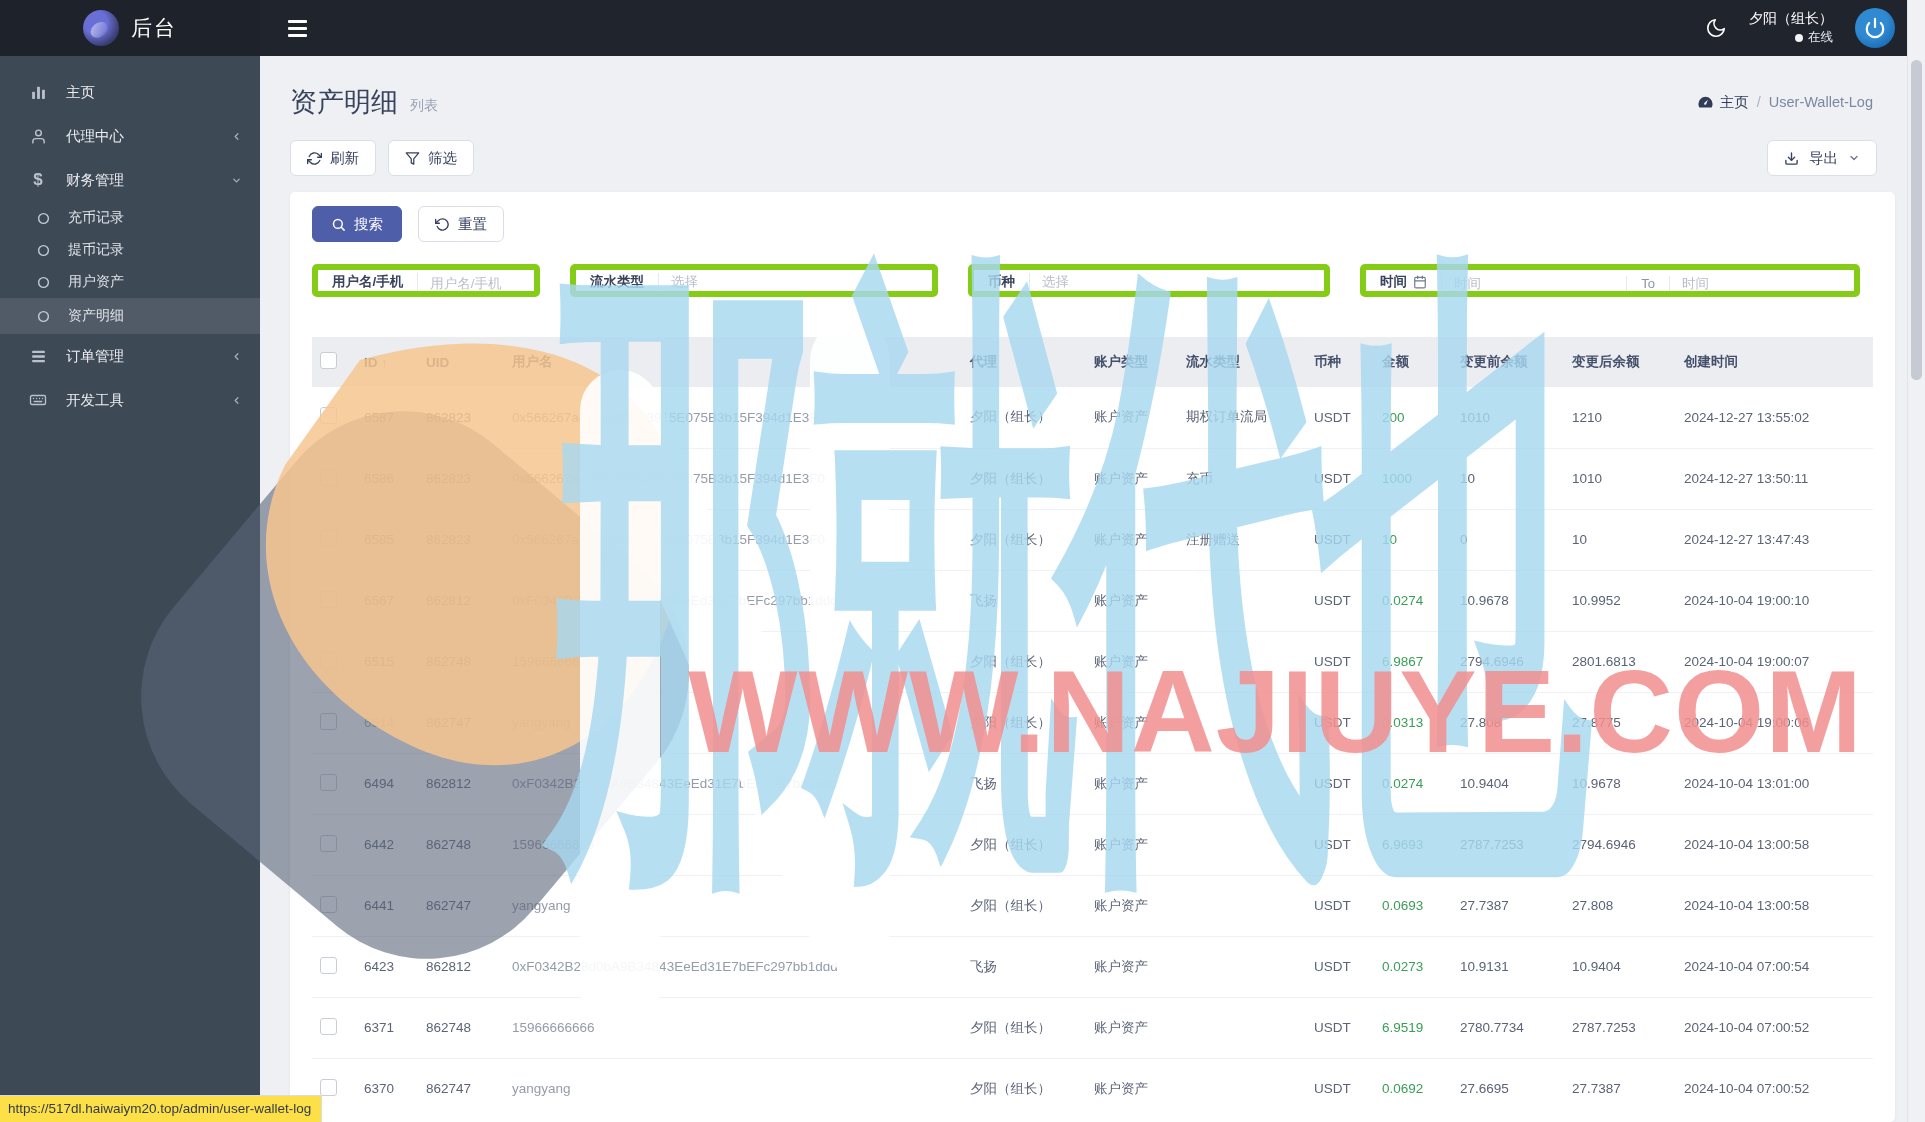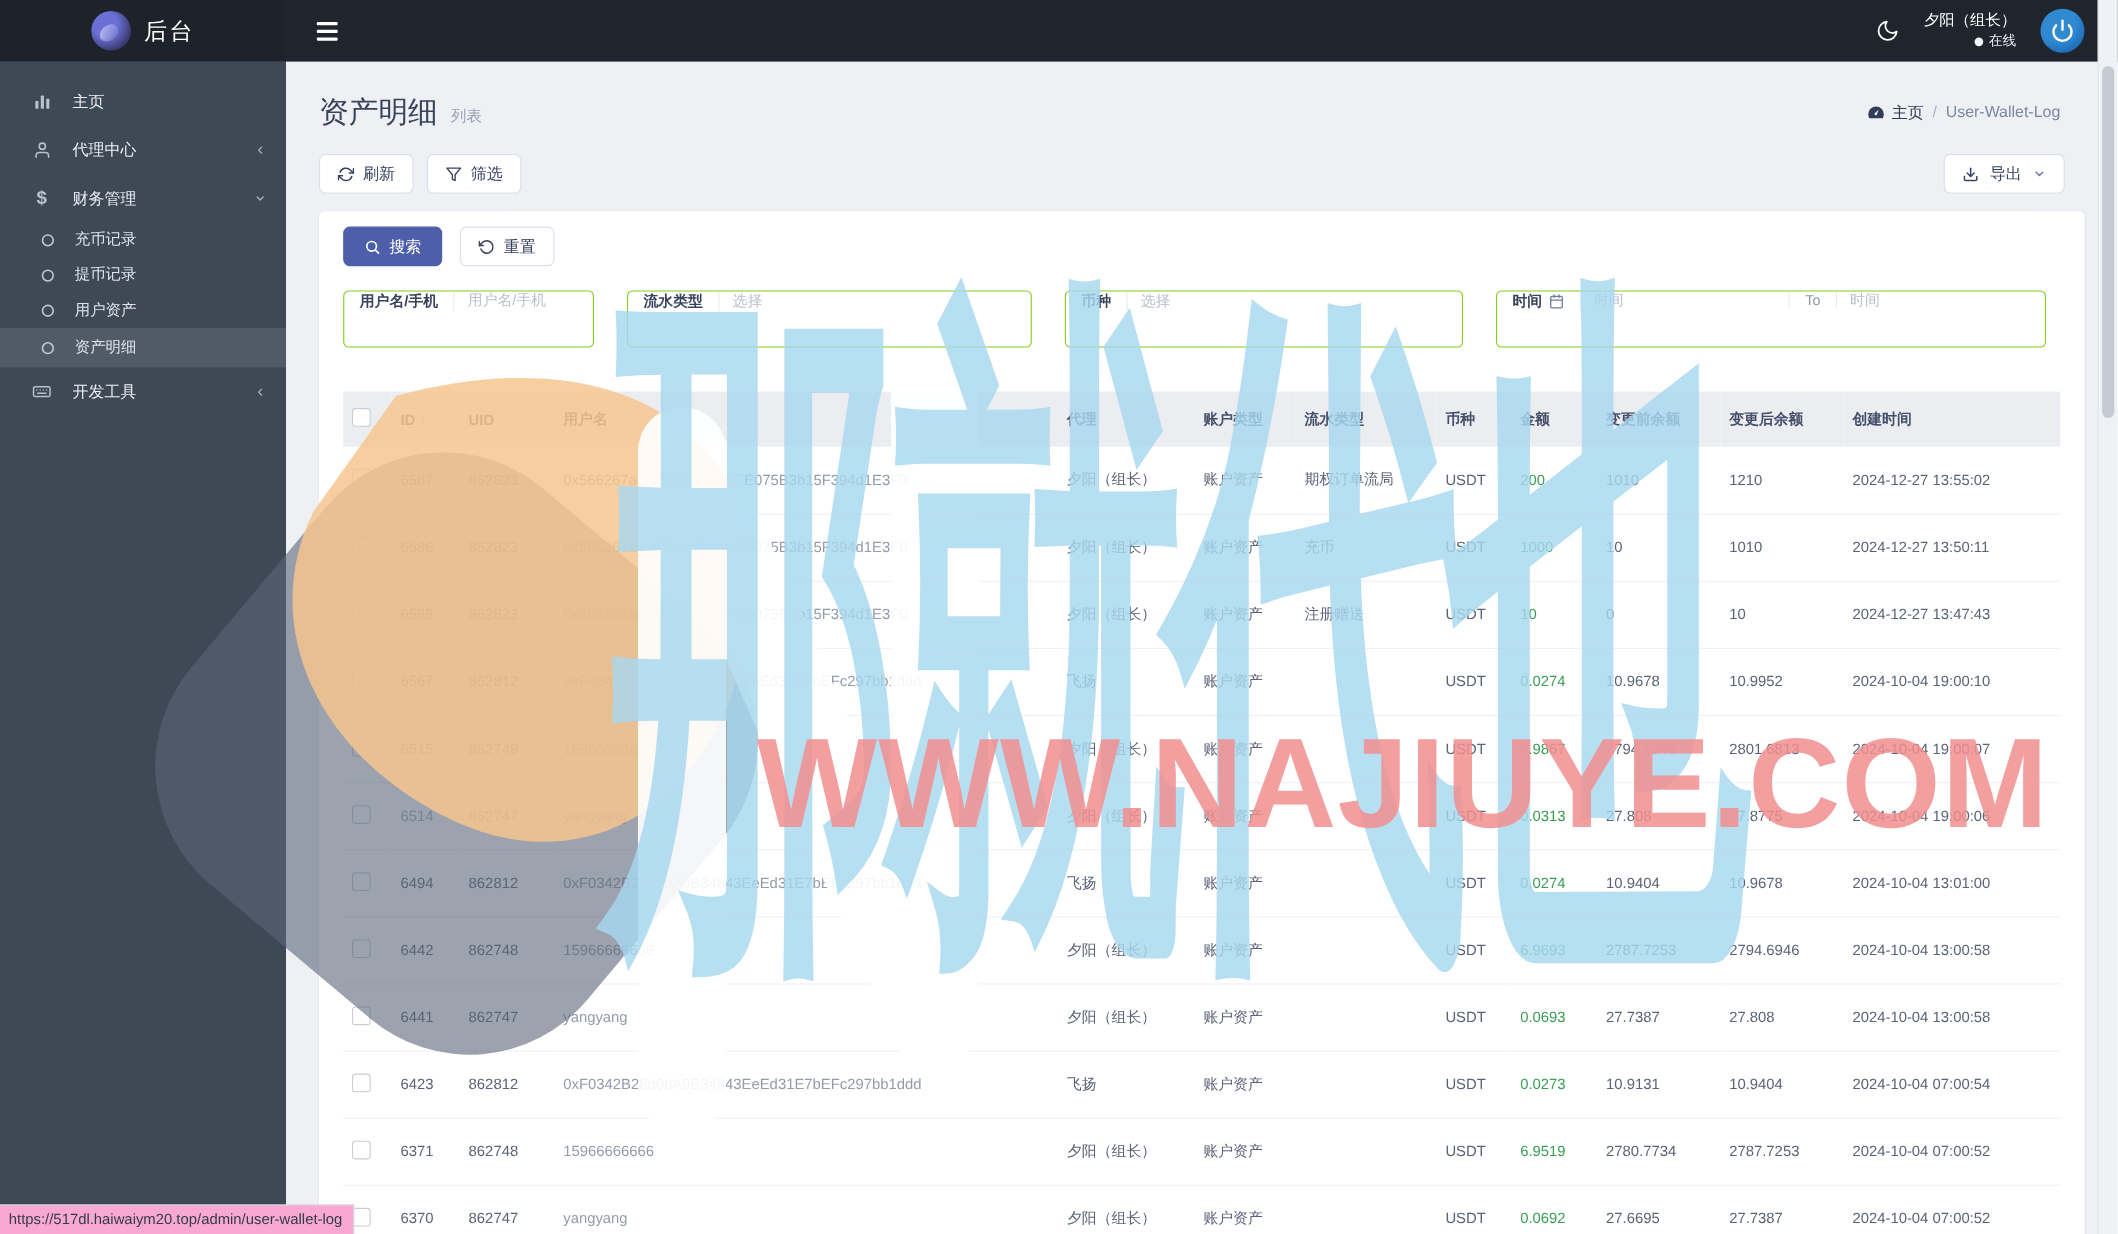--- a/index.html
+++ b/index.html
@@ -44,21 +44,21 @@
   .bc-current { color:#7c87a0; }
 
   .toolbar-row { margin-top:20px; display:flex; align-items:center; }
   .btn-outline { height:36px; background:#fff; border:1px solid #d9dee8; border-radius:6px; color:#36415f; font-size:14.5px; display:inline-flex; align-items:center; gap:8px; padding:0 16px; cursor:pointer; margin-right:12px; font-family:inherit; }
   .btn-export { margin-left:auto; margin-right:18px; gap:10px; }
   .btn-primary { height:36px; background:#4e5ea8; border:1px solid #4e5ea8; border-radius:6px; color:#fff; font-size:14.5px; display:inline-flex; align-items:center; gap:8px; padding:0 18px; cursor:pointer; font-family:inherit; }
 
   .card { margin-top:16px; background:#fff; border-radius:5px; box-shadow:0 1px 3px rgba(25,35,60,.06); padding:14px 22px 0 22px; min-height:930px; }
   .search-row { display:flex; align-items:center; gap:16px; }
   .filters-row { margin-top:22px; display:flex; gap:30px; }
-  .fgroup { height:52px; border:1px solid #84cc16; border-radius:5px; background:#fff; display:flex; align-items:flex-start; overflow:hidden; }
+  .fgroup { height:33px; border:6px solid #84cc16; border-radius:5px; background:#fff; display:flex; align-items:flex-end; overflow:hidden; }
   .flabel { display:flex; align-items:center; gap:6px; padding:0 14px; font-size:13.5px; font-weight:bold; color:#39435c; border-right:1px solid #e6e9ef; white-space:nowrap; }
   .finput { border:none; outline:none; flex:1; padding:0 12px; font-size:13.5px; color:#39435c; font-family:inherit; min-width:0; background:transparent; }
   .finput::placeholder { color:#b9bfcb; }
   .fselect { flex:1; display:flex; align-items:center; padding:0 12px; font-size:13.5px; color:#b9bfcb; cursor:pointer; }
   .fto { display:flex; align-items:center; padding:0 14px; font-size:13px; color:#8b94a8; border-left:1px solid #e6e9ef; border-right:1px solid #e6e9ef; }
   .g-user { width:228px; } .g-flow { width:368px; } .g-coin { width:362px; } .g-time { width:500px; }
 
   
   .tablewrap { margin-top:40px; }
   table { border-collapse:collapse; width:100%; table-layout:fixed; }
@@ -72,21 +72,21 @@
   .sort-arrow { color:#8a93a5; font-size:12px; margin-left:4px; }
 
   
   .watermark { position:absolute; inset:0; pointer-events:none; z-index:50; overflow:hidden; }
   .wm-chars { position:absolute; left:548px; top:250px; font-size:430px; font-weight:bold; color:#a8d8f0; opacity:.82; letter-spacing:-30px; transform:scale(.64,1.5); transform-origin:top left; white-space:nowrap; line-height:1; }
   .wm-site { position:absolute; left:688px; top:645px; font-size:116px; font-weight:800; color:#f28f8f; opacity:.85; letter-spacing:1px; white-space:nowrap; }
 
   
   .scrollbar { position:absolute; right:0; top:0; width:18px; height:1122px; background:#eff1f4; border-left:1px solid #e0e3e9; z-index:60; }
   .scroll-thumb { position:absolute; left:3px; right:3px; top:60px; height:320px; background:#c6cad3; border-radius:7px; }
-  .statusbar { position:absolute; left:0; bottom:0; background:#f9a8d4; border-top:1px solid #d6dbe6; border-right:1px solid #d6dbe6; padding:5px 10px 6px 8px; font-size:13.5px; color:#333b49; z-index:70; }
+  .statusbar { position:absolute; left:0; bottom:0; background:#fde047; border-top:1px solid #d6dbe6; border-right:1px solid #d6dbe6; padding:5px 10px 6px 8px; font-size:13.5px; color:#333b49; z-index:70; }
 </style>
 </head>
 <body>
 
 <div class="navbar">
   <div class="brand">
     <span class="logo-circle"></span>
     <span class="brand-text">后台</span>
   </div>
   <button class="hamburger">
@@ -177,20 +177,35 @@
         </span>
         <span class="mi-label">用户资产</span>
       </div>
       <div class="menu-sub active">
         <span class="mi-icon">
           <svg width="13" height="13" viewBox="0 0 24 24" fill="none" stroke="#c3cad4" stroke-width="2.6">
             <circle cx="12" cy="12" r="9"></circle>
           </svg>
         </span>
         <span class="mi-label">资产明细</span>
+      </div>
+      <div class="menu-item">
+        <span class="mi-icon">
+          <svg width="17" height="17" viewBox="0 0 24 24" fill="#b9c1cc">
+            <rect x="3" y="4" width="18" height="3.2" rx="1"></rect>
+            <rect x="3" y="10.4" width="18" height="3.2" rx="1"></rect>
+            <rect x="3" y="16.8" width="18" height="3.2" rx="1"></rect>
+          </svg>
+        </span>
+        <span class="mi-label">订单管理</span>
+        <span class="mi-chev">
+          <svg width="11" height="11" viewBox="0 0 24 24" fill="none" stroke="#aab2bd" stroke-width="2.6" stroke-linecap="round" stroke-linejoin="round">
+            <polyline points="15 18 9 12 15 6"></polyline>
+          </svg>
+        </span>
       </div>
       <div class="menu-item">
         <span class="mi-icon">
           <svg width="18" height="18" viewBox="0 0 24 24" fill="none" stroke="#b9c1cc" stroke-width="1.8">
             <rect x="2" y="6" width="20" height="12" rx="2"></rect>
             <path d="M6 10h.01M10 10h.01M14 10h.01M18 10h.01M7 14h10" stroke-linecap="round"></path>
           </svg>
         </span>
         <span class="mi-label">开发工具</span>
         <span class="mi-chev">

